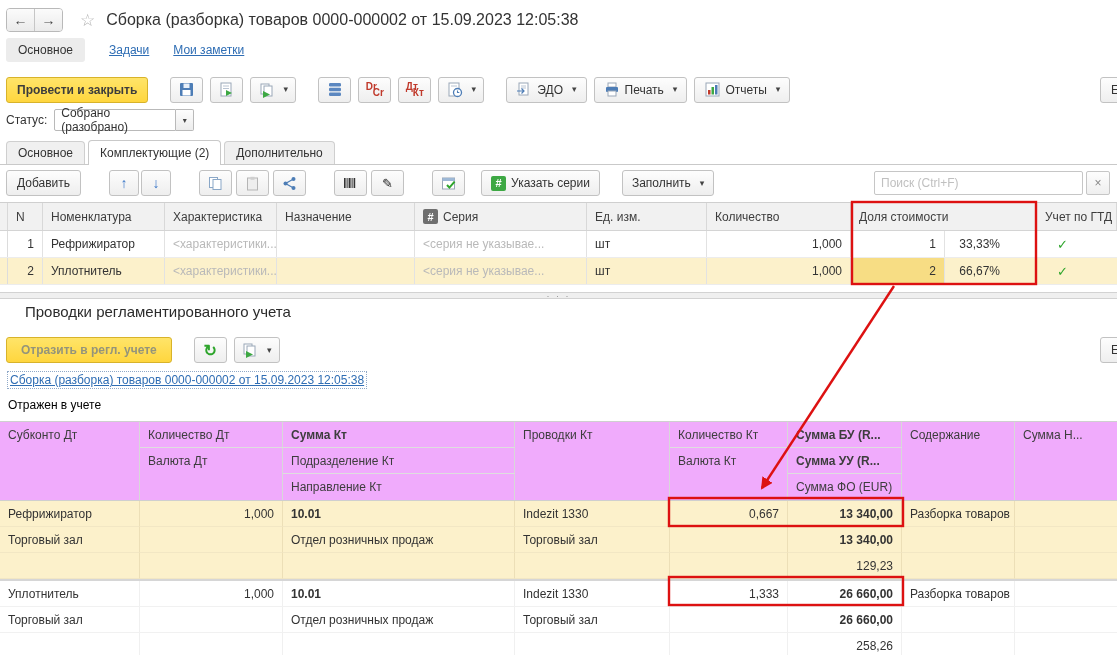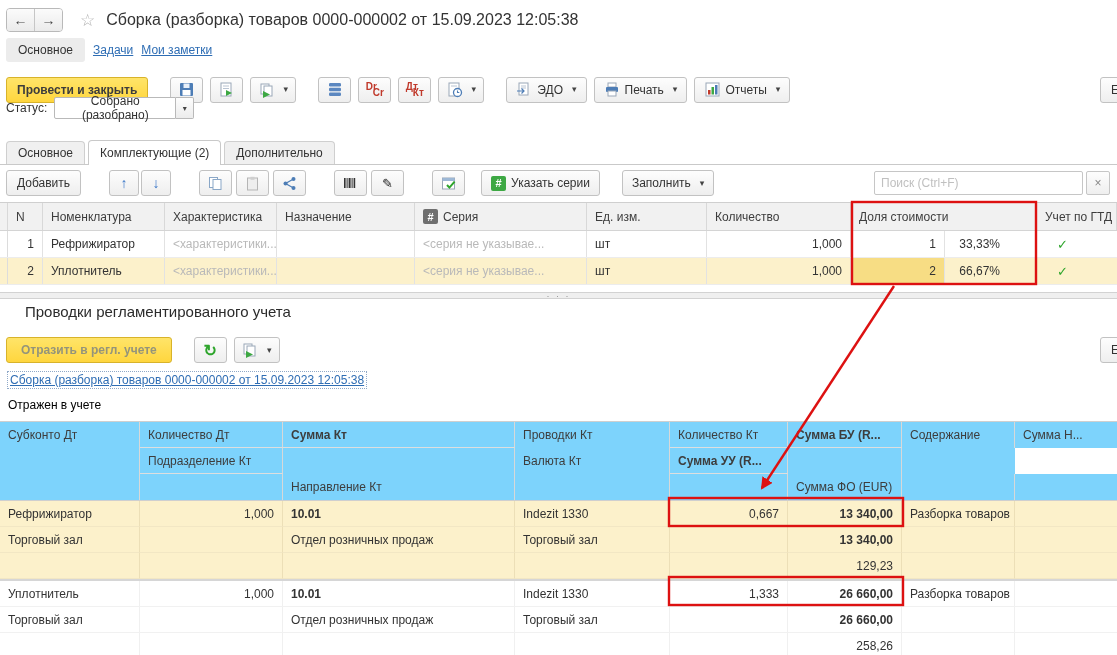--- a/index.html
+++ b/index.html
@@ -22,35 +22,35 @@
   
   .hdr{top:7px;height:26px;}
   .navgrp{display:flex;border:1px solid #b9b9b9;border-radius:4px;overflow:hidden;background:#f4f4f4;}
   .navgrp .nbtn{width:27px;height:22px;display:flex;align-items:center;justify-content:center;
                 background:linear-gradient(#fbfbfb,#ebebeb);color:#444;font-size:14px;}
   .navgrp .nbtn:first-child{border-right:1px solid #c6c6c6;}
   .star{font-size:17px;color:#b3b3b3;margin:0 4px 0 10px;}
   .doc-title{font-size:16px;color:#333;}
   .navtabs{top:38px;height:24px;gap:0;}
   .navtab-active{background:#ececec;border-radius:3px;padding:5px 12px;color:#333;}
-  .navtabs .link{margin-left:8px;}
+  .navtabs .link{margin-left:24px;}
   
   .ic{display:inline-flex;align-items:center;justify-content:center;width:16px;height:16px;position:relative;flex:0 0 auto;}
   .glyph-blue{color:#3c78c8;font-weight:bold;font-size:14px;}
   .drcr{font-size:10px;font-weight:bold;line-height:1;width:18px;height:16px;position:relative;}
   .drcr .tl{position:absolute;left:0;top:0;color:#c0392b;}
   .drcr .br{position:absolute;right:0;bottom:0;color:#c0392b;}
   .hash-chip{display:inline-flex;align-items:center;justify-content:center;width:15px;height:15px;border-radius:2px;
              color:#fff;font-weight:bold;font-size:11px;flex:0 0 auto;}
   .hash-dark{background:#6f6f6f;}
   .hash-green{background:#3da843;}
   .refresh{color:#2ea52c;font-weight:bold;font-size:16px;}
   .pen{font-size:13px;color:#222;}
   
-  .statusrow{top:96px;height:24px;text-align:center;}
+  .statusrow{top:108px;height:24px;}
   .combo{display:flex;align-items:center;height:22px;box-sizing:border-box;}
   .combo .val{width:122px;height:22px;border:1px solid #b9b9b9;border-radius:2px 0 0 2px;display:flex;
               align-items:center;padding:0 6px;background:#fff;box-sizing:border-box;}
   .combo .dd{width:18px;height:22px;border:1px solid #b9b9b9;border-left:none;border-radius:0 2px 2px 0;
              display:flex;align-items:center;justify-content:center;background:linear-gradient(#fdfdfd,#ececec);
              font-size:8px;color:#444;box-sizing:border-box;}
   
   .doctabs{top:140px;height:24px;border-bottom:1px solid #c9c9c9;left:0;padding-left:6px;gap:3px;align-items:flex-end;}
   .dtab{height:23px;display:flex;align-items:center;padding:0 11px;border:1px solid #cfcfcf;border-bottom:none;
         border-radius:4px 4px 0 0;background:#f0f0f0;color:#333;box-sizing:border-box;}
@@ -86,21 +86,21 @@
   
   .sec-title{position:absolute;left:25px;top:303px;font-size:15px;color:#2b2b2b;}
   .ptoolbar{top:337px;height:26px;}
   .yellow-muted{color:#94947b;}
   .doc-link{position:absolute;left:8px;top:372px;font-size:12px;color:#2e6db4;text-decoration:underline;
             outline:1px dotted #8fa9c8;padding:1px 2px;}
   .status-link{position:absolute;left:8px;top:398px;font-size:12px;color:#000000;}
   
   .t2{position:absolute;top:421px;left:0;width:1117px;}
   .t2 .grid{display:grid;grid-template-columns:140px 143px 232px 155px 118px 114px 113px 102px;}
-  .t2 .hc{height:26px;background:#7dd3fc;border-right:1px solid #d8d8d8;padding:0 8px;display:flex;
+  .t2 .hc{height:26px;background:#f0abfc;border-right:1px solid #d8d8d8;padding:0 8px;display:flex;
           align-items:center;white-space:nowrap;overflow:hidden;box-sizing:border-box;color:#3d3d3d;}
   .t2 .hb{border-bottom:1px solid #dedede;}
   .t2 .hdr-outer{border-top:1px solid #cfcfcf;border-bottom:1px solid #cfcfcf;}
   .t2 .bc{height:26px;padding:0 8px;display:flex;align-items:center;white-space:nowrap;overflow:hidden;
           box-sizing:border-box;border-right:1px solid rgba(0,0,0,0.06);border-bottom:1px solid rgba(0,0,0,0.05);}
   .t2 .entry-yellow .bc{background:#fcf1cb;border-right:1px solid #ecdfb7;border-bottom:1px solid #f2e7c4;}
   .t2 .entry-white{border-top:2px solid #d6d6d6;}
   .t2 .entry-white .bc{background:#fff;border-bottom:1px solid #f1f1f1;}
   
   .overlay{position:absolute;left:0;top:0;pointer-events:none;}
@@ -414,20 +414,21 @@
         <div class="hc hb">Количество Дт</div>
         <div class="hc hb bold">Сумма Кт</div>
         <div class="hc">Проводки Кт</div>
         <div class="hc hb">Количество Кт</div>
         <div class="hc hb bold">Сумма БУ (R...</div>
         <div class="hc">Содержание</div>
         <div class="hc" style="border-right:none;">Сумма Н...</div>
       </div>
       <div class="grid">
         <div class="hc"></div>
+        <div class="hc">Валюта Дт</div>
         <div class="hc hb">Подразделение Кт</div>
         <div class="hc"></div>
         <div class="hc">Валюта Кт</div>
         <div class="hc hb bold">Сумма УУ (R...</div>
         <div class="hc"></div>
         <div class="hc" style="border-right:none;"></div>
       </div>
       <div class="grid">
         <div class="hc"></div>
         <div class="hc"></div>

